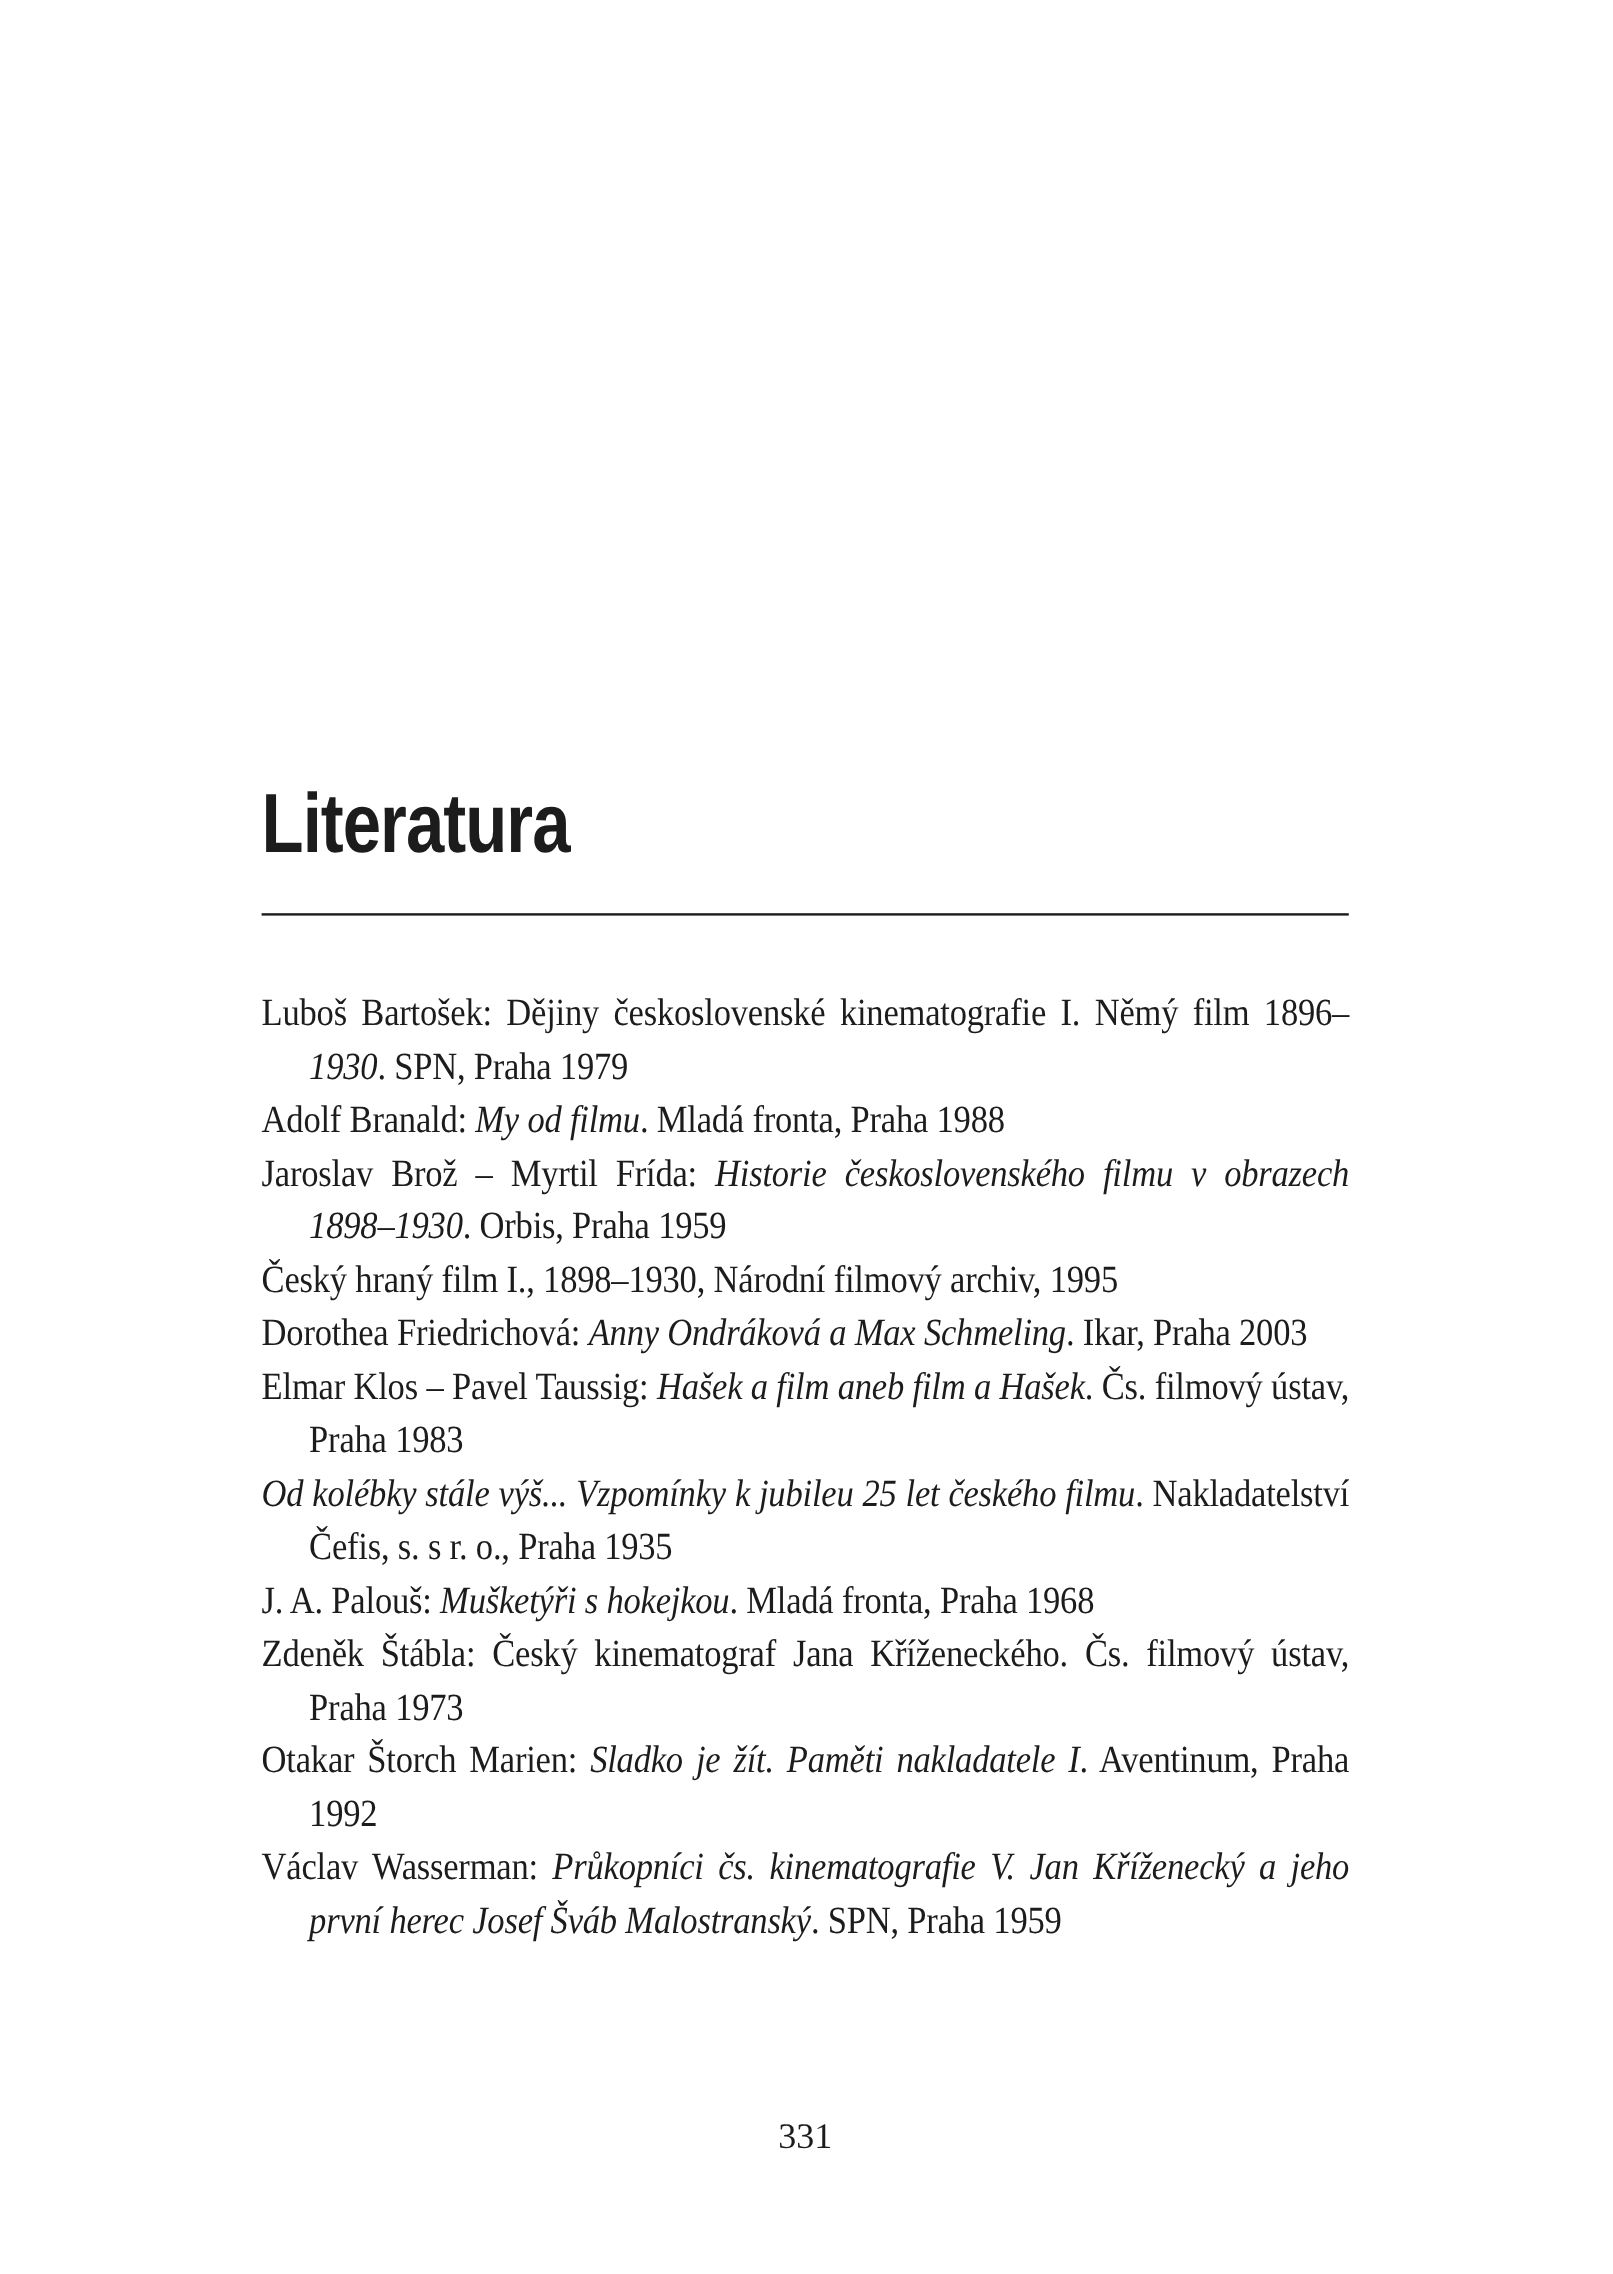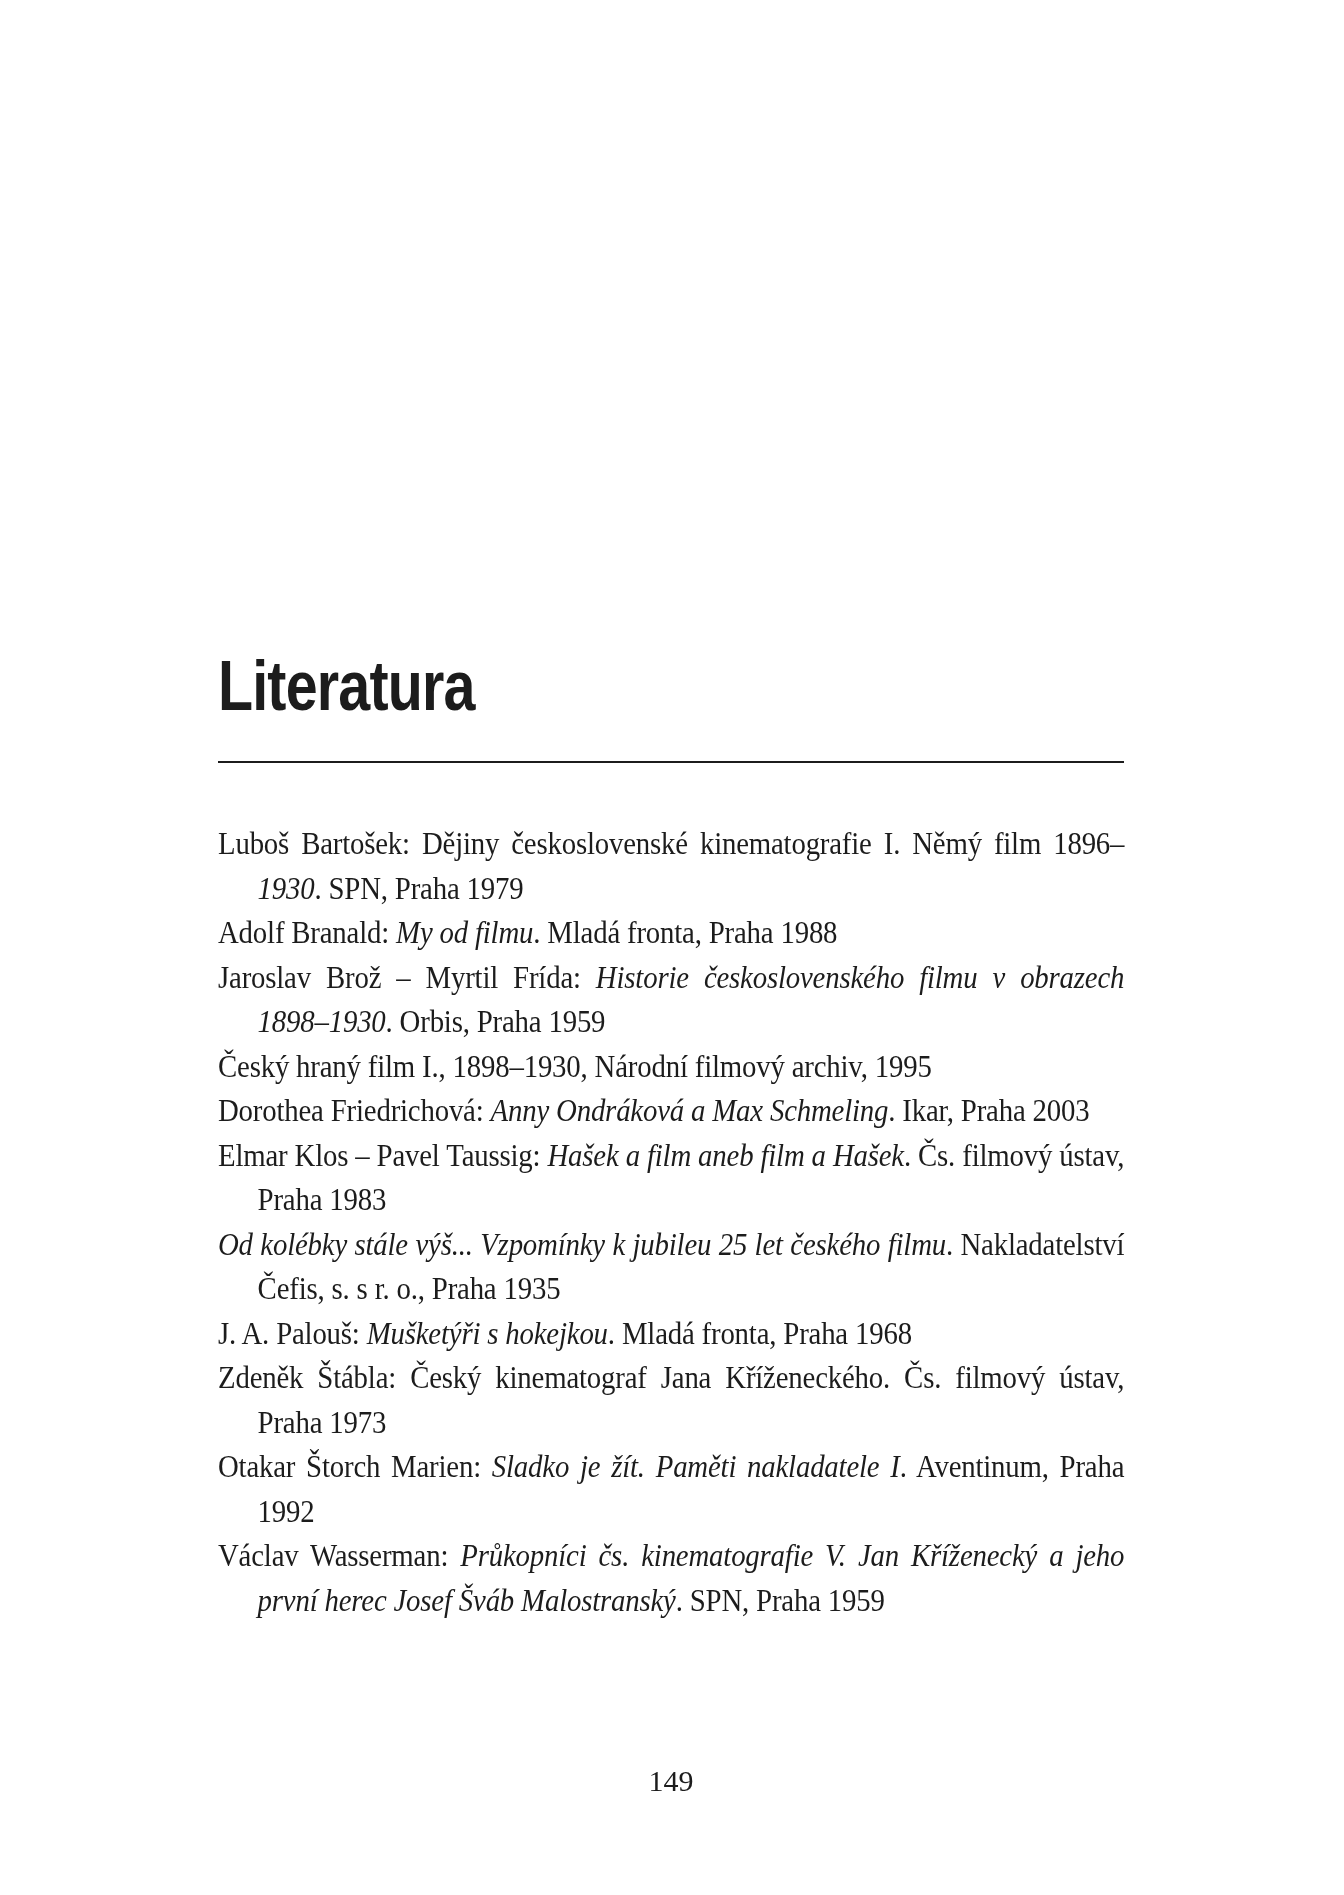--- a/index.html
+++ b/index.html
@@ -90,14 +90,14 @@
       <p><span>Český hraný film I., 1898–1930, Národní filmový archiv, 1995</span></p>
       <p><span>Dorothea Friedrichová: </span><span class="it">Anny Ondráková a Max Schmeling</span><span>. Ikar, Praha 2003</span></p>
       <p><span>Elmar Klos – Pavel Taussig: </span><span class="it">Hašek a film aneb film a Hašek</span><span>. Čs. filmový ústav, Praha 1983</span></p>
       <p><span class="it">Od kolébky stále výš... Vzpomínky k jubileu 25 let českého filmu</span><span>. Nakla­datelství Čefis, s. s r. o., Praha 1935</span></p>
       <p><span>J. A. Palouš: </span><span class="it">Mušketýři s hokejkou</span><span>. Mladá fronta, Praha 1968</span></p>
       <p><span>Zdeněk Štábla: Český kinematograf Jana Kříženeckého. Čs. filmový ústav, Praha 1973</span></p>
       <p><span>Otakar Štorch Marien: </span><span class="it">Sladko je žít. Paměti nakladatele I</span><span>. Aventinum, Praha 1992</span></p>
       <p><span>Václav Wasserman: </span><span class="it">Průkopníci čs. kinematografie V. Jan Kříženecký a jeho první herec Josef Šváb Malostranský</span><span>. SPN, Praha 1959</span></p>
     </div>
 
-  <div class="page-number">149</div>
+  <div class="page-number">331</div>
 </div>
 
 </body></html>

